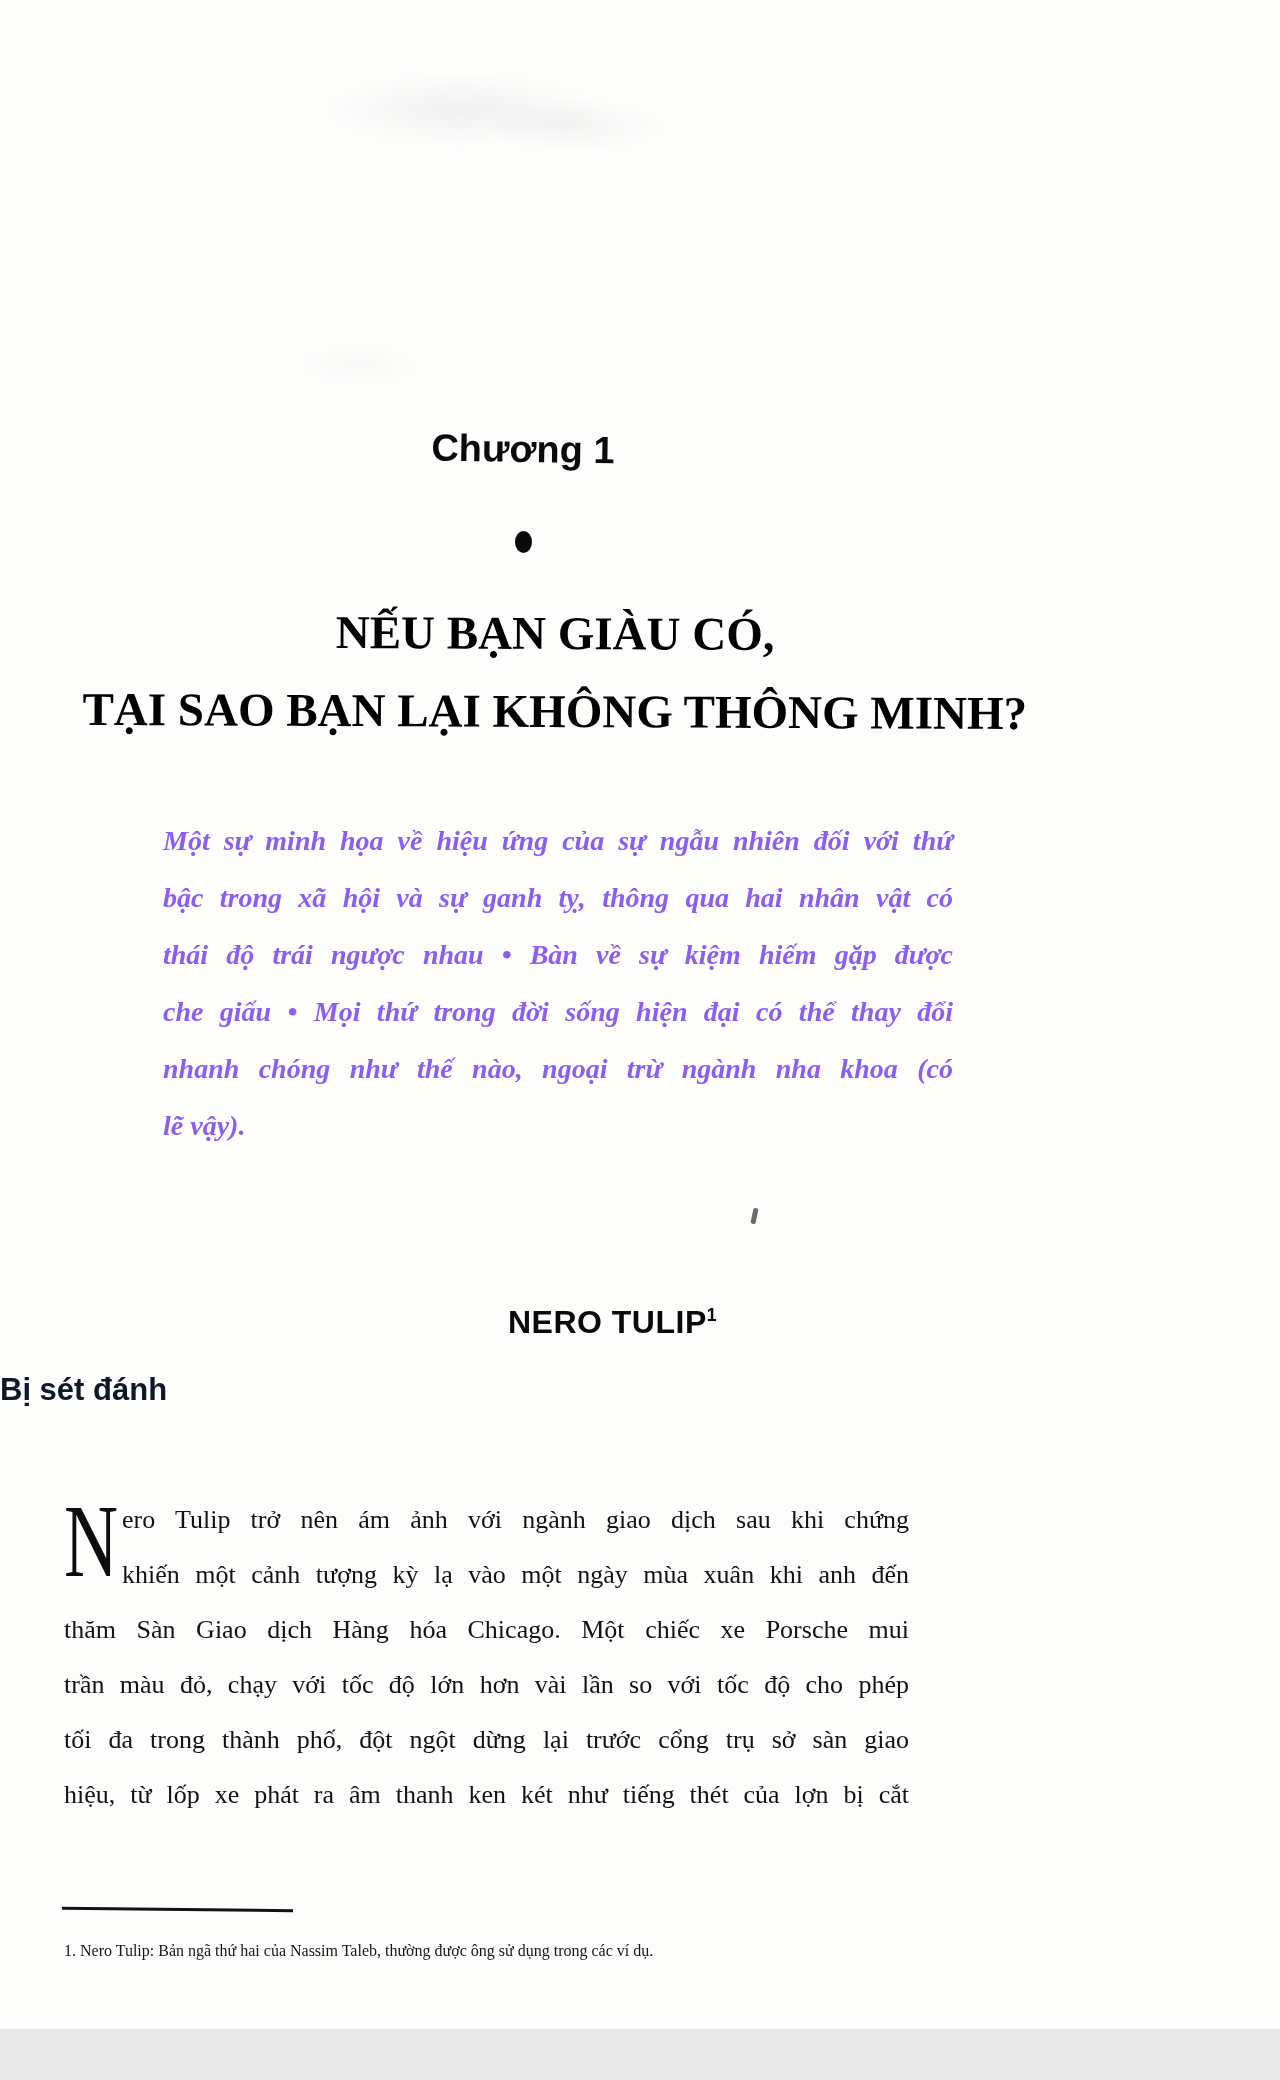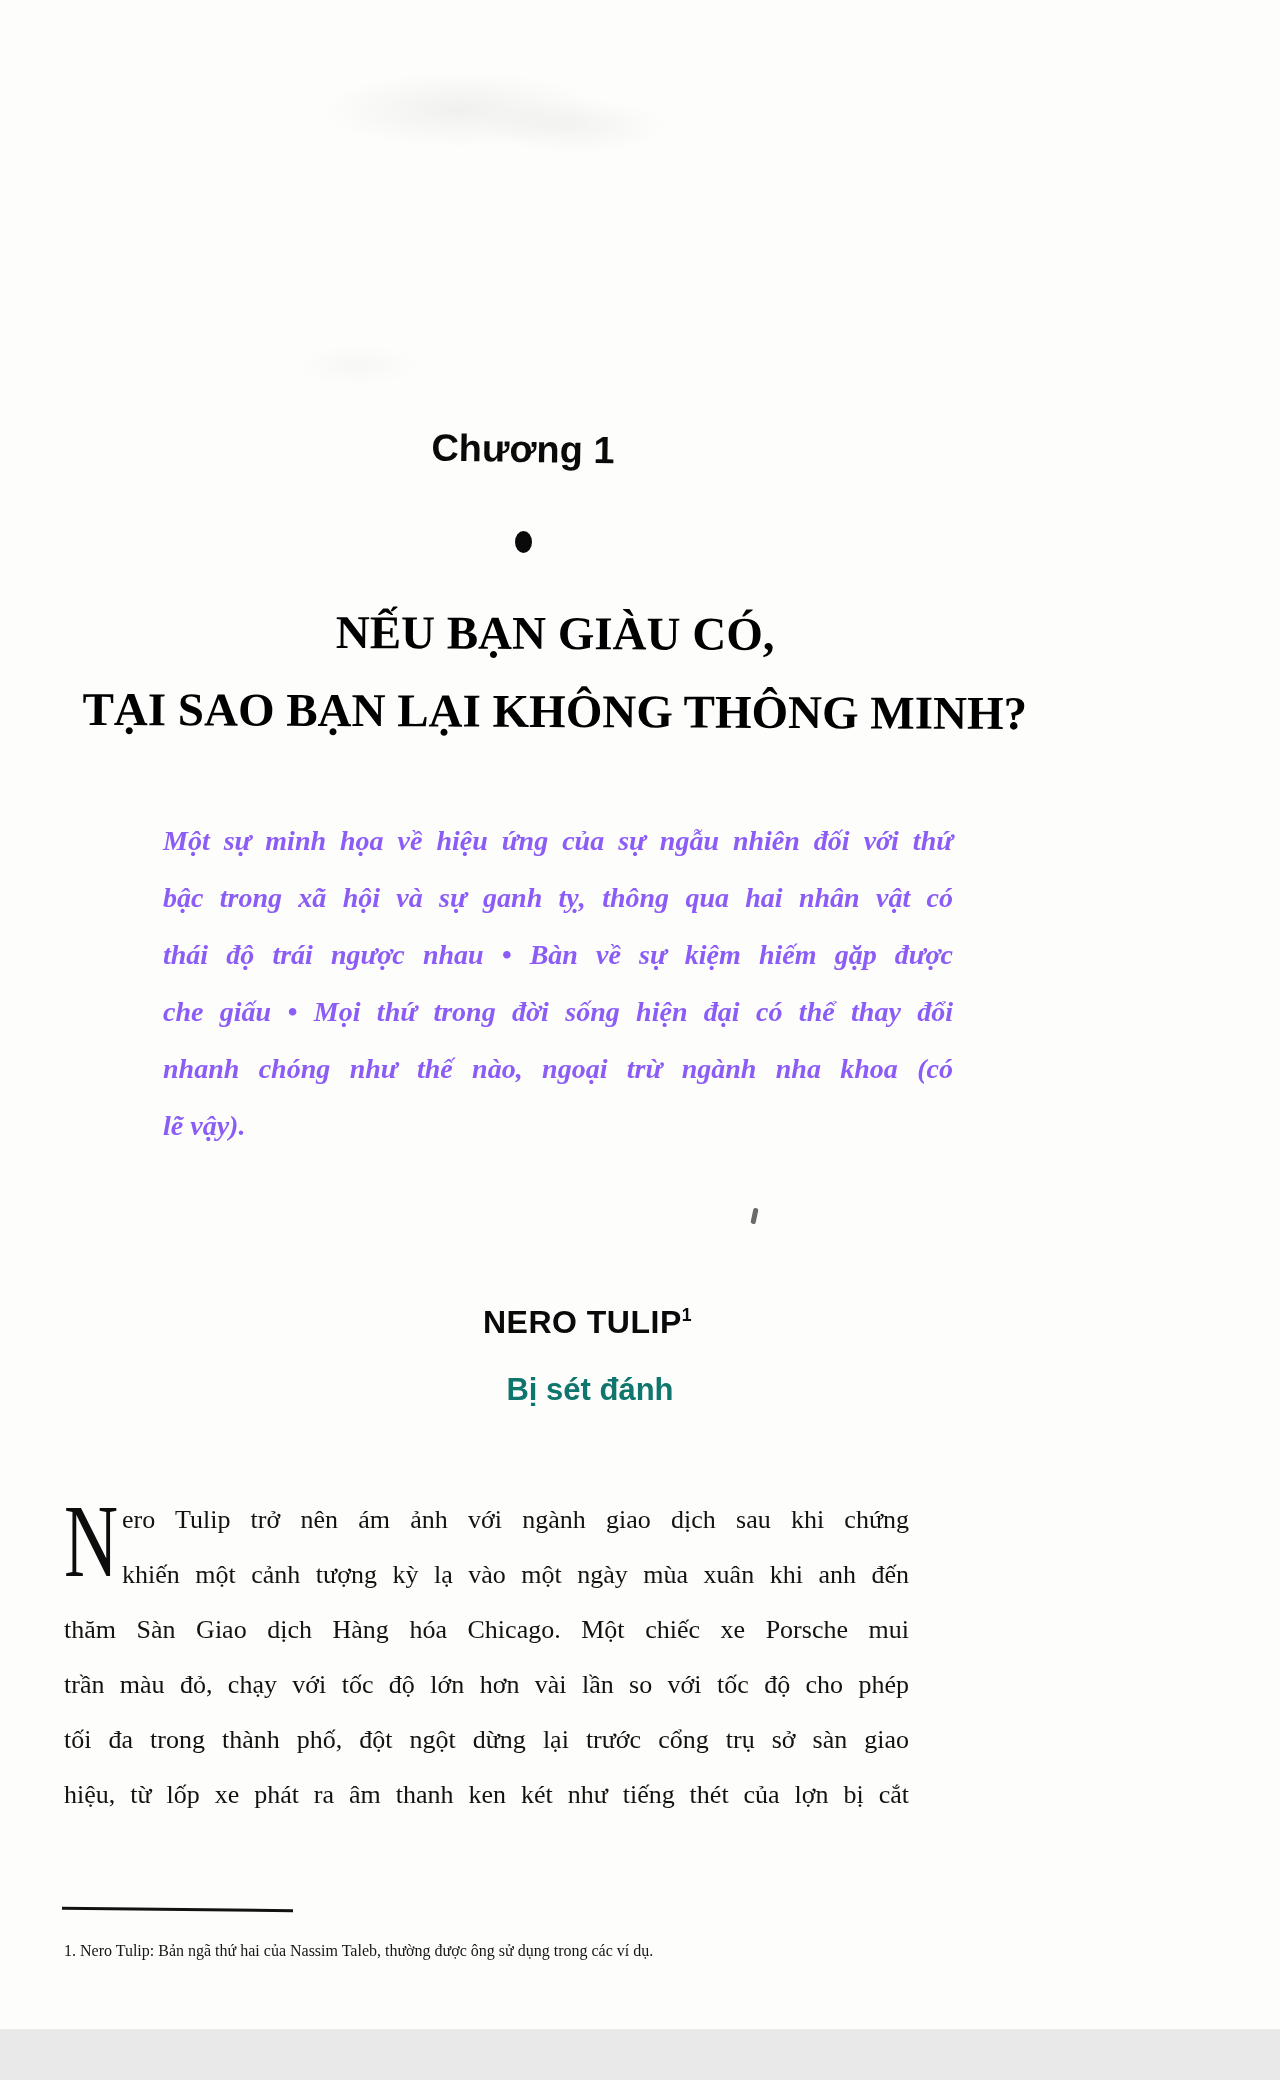--- a/index.html
+++ b/index.html
@@ -57,27 +57,27 @@
     position:absolute;top:1208px;left:752px;width:5px;height:16px;
     background:#3a3a3a;border-radius:2px;transform:rotate(12deg);opacity:.75;
   }
 
   .nero{
     position:absolute;top:1304px;left:0;width:1175px;
     text-align:center;
     font-family:"Liberation Sans", sans-serif;
     font-weight:800;font-size:32px;color:#0a0a0a;
     letter-spacing:.5px;
+    padding-left:25px;
   }
   .nero sup{font-size:.55em;line-height:0;}
   .sub{
     position:absolute;top:1372px;left:0;width:1180px;
-    text-align:center;
     font-family:"Liberation Sans", sans-serif;
-    font-weight:800;font-size:31px;color:#0f766e;
+    font-weight:800;font-size:31px;color:#0f172a;
   }
 
   .bodytext{
     position:absolute;top:1492px;left:64px;width:845px;
     font-size:26px;line-height:55px;color:#121212;
   }
   .dropcap{
     float:left;width:50px;height:92px;margin:6px 8px 0 0;
     font-size:104px;line-height:86px;font-weight:400;color:#0d0d0d;
     transform:scaleX(.72);transform-origin:0 0;

